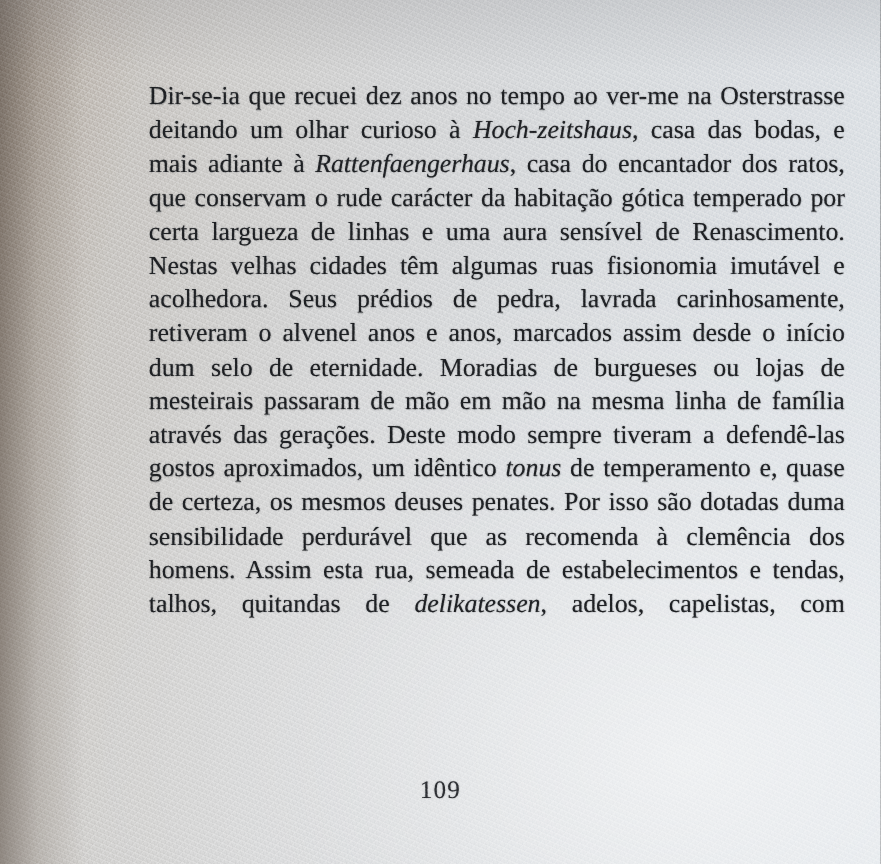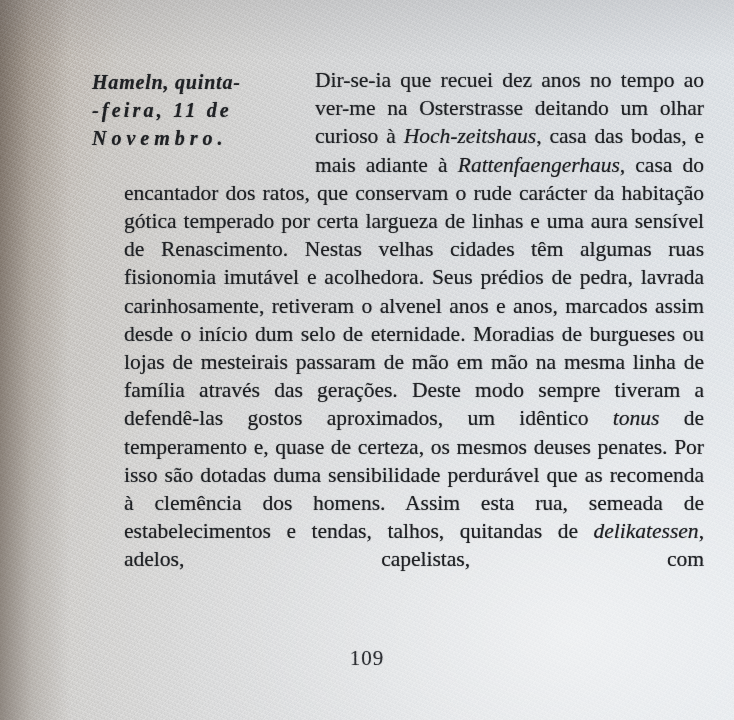--- a/index.html
+++ b/index.html
@@ -101,25 +101,20 @@
     text-shadow: 0 0 1.2px rgba(40,42,46,0.5);
   }
 </style>
 </head>
 <body>
 
 <div id="page">
 
   <div id="text-area">
 
-    <div id="dateline">
-      <span class="dl-line l1">Hameln, quinta-</span>
-      <span class="dl-line l2">-feira, 11 de</span>
-      <span class="dl-line l3">Novembro.</span>
-    </div>
 
     <div id="body-text" class="ink-soft"><span>Dir-se-ia que recuei dez anos no tempo ao ver-me na Osterstrasse deitando um olhar curioso à </span><span class="it">Hoch-zeitshaus</span><span>, casa das bodas, e mais adiante à </span><span class="it">Rattenfaengerhaus</span><span>, casa do encantador dos ratos, que conservam o rude carácter da habitação gótica temperado por certa largueza de linhas e uma aura sensível de Renascimento. Nestas velhas cidades têm algumas ruas fisionomia imutável e acolhedora. Seus prédios de pedra, lavrada carinhosamente, retiveram o alvenel anos e anos, marcados assim desde o início dum selo de eternidade. Moradias de burgueses ou lojas de mesteirais passaram de mão em mão na mesma linha de família através das gerações. Deste modo sempre tiveram a defendê-las gostos aproximados, um idêntico </span><span class="it">tonus</span><span> de temperamento e, quase de certeza, os mesmos deuses penates. Por isso são dotadas duma sensibilidade perdurável que as recomenda à clemência dos homens. Assim esta rua, semeada de estabelecimentos e tendas, talhos, quitandas de </span><span class="it">delikatessen</span><span>, adelos, capelistas, com</span></div>
 
   </div>
 
   <div id="folio">109</div>
 
   <div id="grain"></div>
   <div id="gutter"></div>
   <div id="topshade"></div>

